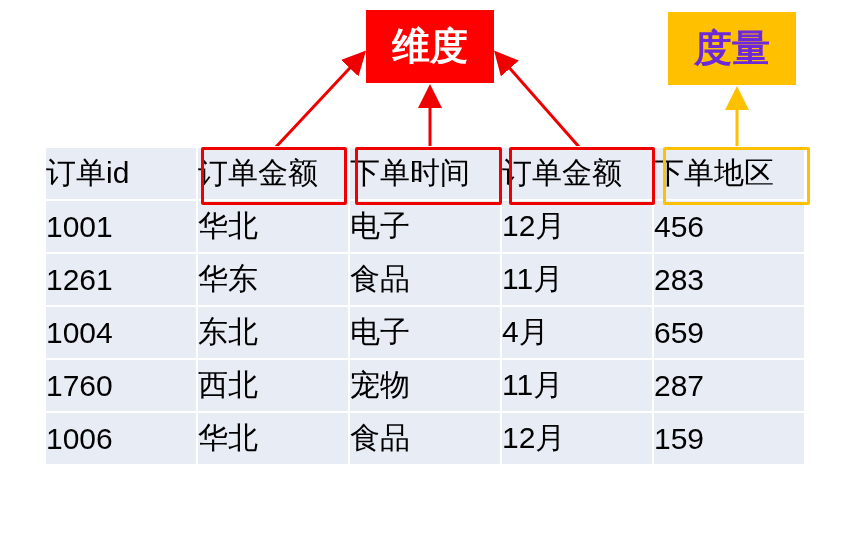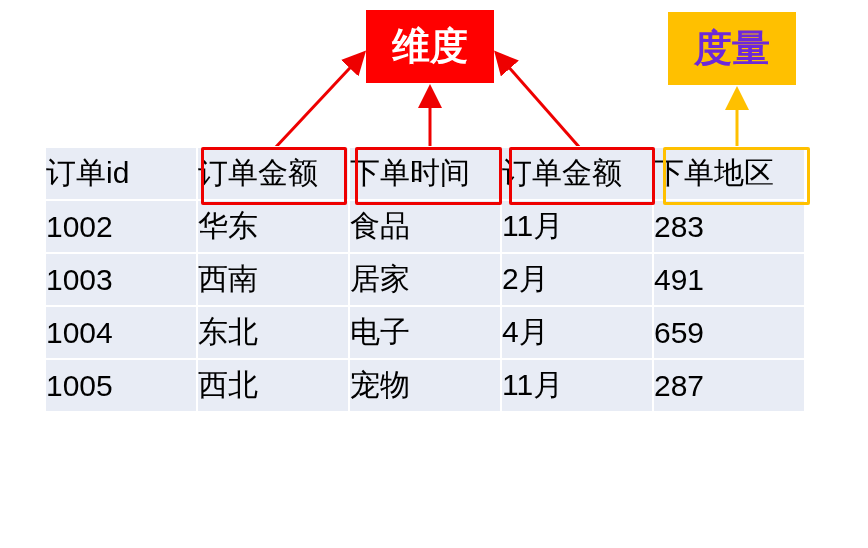--- a/index.html
+++ b/index.html
@@ -42,46 +42,53 @@
 <table>
   <tbody>
       <tr class="head">
     <td>订单id</td>
     <td>订单金额</td>
     <td>下单时间</td>
     <td>订单金额</td>
     <td>下单地区</td>
   </tr>
   <tr>
-    <td>1002</td>
+    <td>1001</td>
+    <td>华北</td>
+    <td>电子</td>
+    <td>12月</td>
+    <td>456</td>
+  </tr>
+  <tr>
+    <td>1261</td>
     <td>华东</td>
     <td>食品</td>
     <td>11月</td>
     <td>283</td>
-  </tr>
-  <tr>
-    <td>1003</td>
-    <td>西南</td>
-    <td>居家</td>
-    <td>2月</td>
-    <td>491</td>
   </tr>
   <tr>
     <td>1004</td>
     <td>东北</td>
     <td>电子</td>
     <td>4月</td>
     <td>659</td>
   </tr>
   <tr>
-    <td>1005</td>
+    <td>1760</td>
     <td>西北</td>
     <td>宠物</td>
     <td>11月</td>
     <td>287</td>
+  </tr>
+  <tr>
+    <td>1006</td>
+    <td>华北</td>
+    <td>食品</td>
+    <td>12月</td>
+    <td>159</td>
   </tr>
 </tbody>
   </table>
 
 <div class="hl red" style="left:201px;top:147px;width:146px;height:58px;"></div>
 <div class="hl red" style="left:355px;top:147px;width:147px;height:58px;"></div>
 <div class="hl red" style="left:509px;top:147px;width:146px;height:58px;"></div>
 <div class="hl yellow" style="left:663px;top:147px;width:147px;height:58px;"></div>
 
 </body></html>

